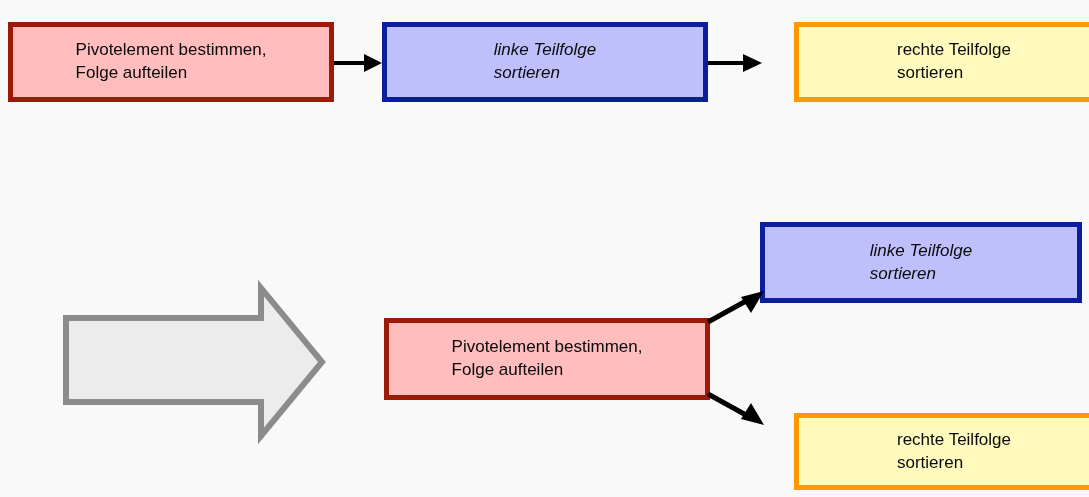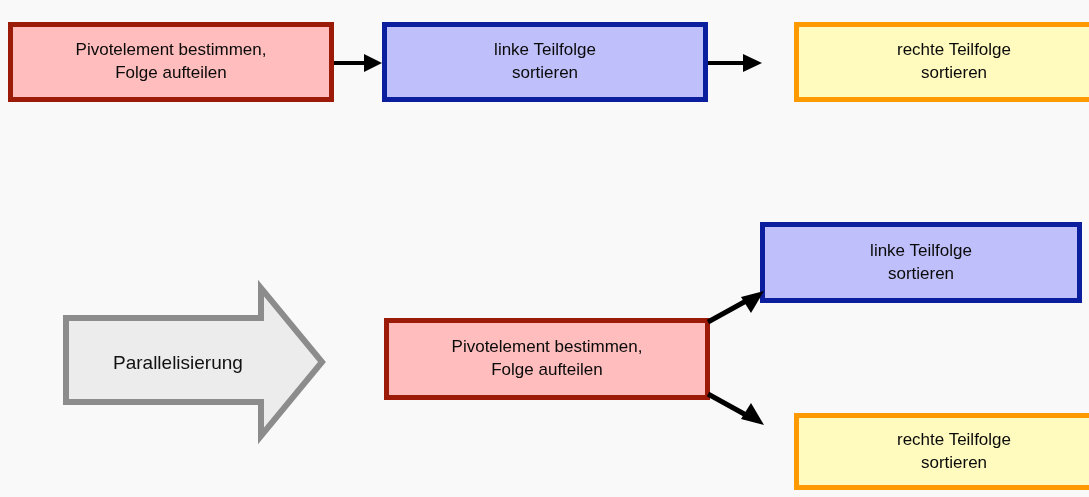--- a/index.html
+++ b/index.html
@@ -14,38 +14,38 @@
     background: #f9f9f9;
     overflow: hidden;
     font-family: "Liberation Sans", sans-serif;
   }
   .node {
     position: absolute;
     box-sizing: border-box;
     display: flex;
     align-items: center;
     justify-content: center;
-    text-align: center;
     line-height: 1.35;
     font-size: 17px;
     color: #0a0a0a;
     font-family: "Liberation Sans", sans-serif;
     border-style: solid;
   }
   .node .label { display: block; white-space: pre-line; }
 
   .node-pink {
     background: #ffbdbd;
     border-color: #9c1a08;
     border-width: 5px;
   }
   .node-blue {
     background: #bfbffb;
     border-color: #0b1f9e;
     border-width: 5px;
+    font-style: italic;
   }
   .node-yellow {
     background: #fffbbf;
     border-color: #ff9900;
     border-width: 5px;
     margin-left: 32px;
   }
 
   .big-arrow {
     position: absolute;
@@ -93,21 +93,20 @@
       <line x1="0" y1="17" x2="40" y2="17" stroke="#000" stroke-width="4"></line>
       <polygon points="54,17 35,26 35,8" fill="#000"></polygon>
     </svg>
   </div>
 
   <div class="big-arrow" style="left:63px; top:285px; width:262px; height:155px;">
     <svg width="262" height="155" viewBox="0 0 262 155" aria-hidden="true">
       <polygon points="3,33 198,33 198,3 259,77 198,151 198,117 3,117" fill="#ececec" stroke="#8c8c8c" stroke-width="6" stroke-linejoin="miter"></polygon>
     </svg>
   </div>
-  <div class="big-arrow-label" style="left:113px; top:352px;">Parallelisierung</div>
 
   <div class="node node-pink" style="left:384px; top:318px; width:326px; height:82px;">
     <span class="label">Pivotelement bestimmen,
 Folge aufteilen</span>
   </div>
 
   <div class="node node-blue" style="left:760px; top:222px; width:322px; height:81px;">
     <span class="label">linke Teilfolge
 sortieren</span>
   </div>

